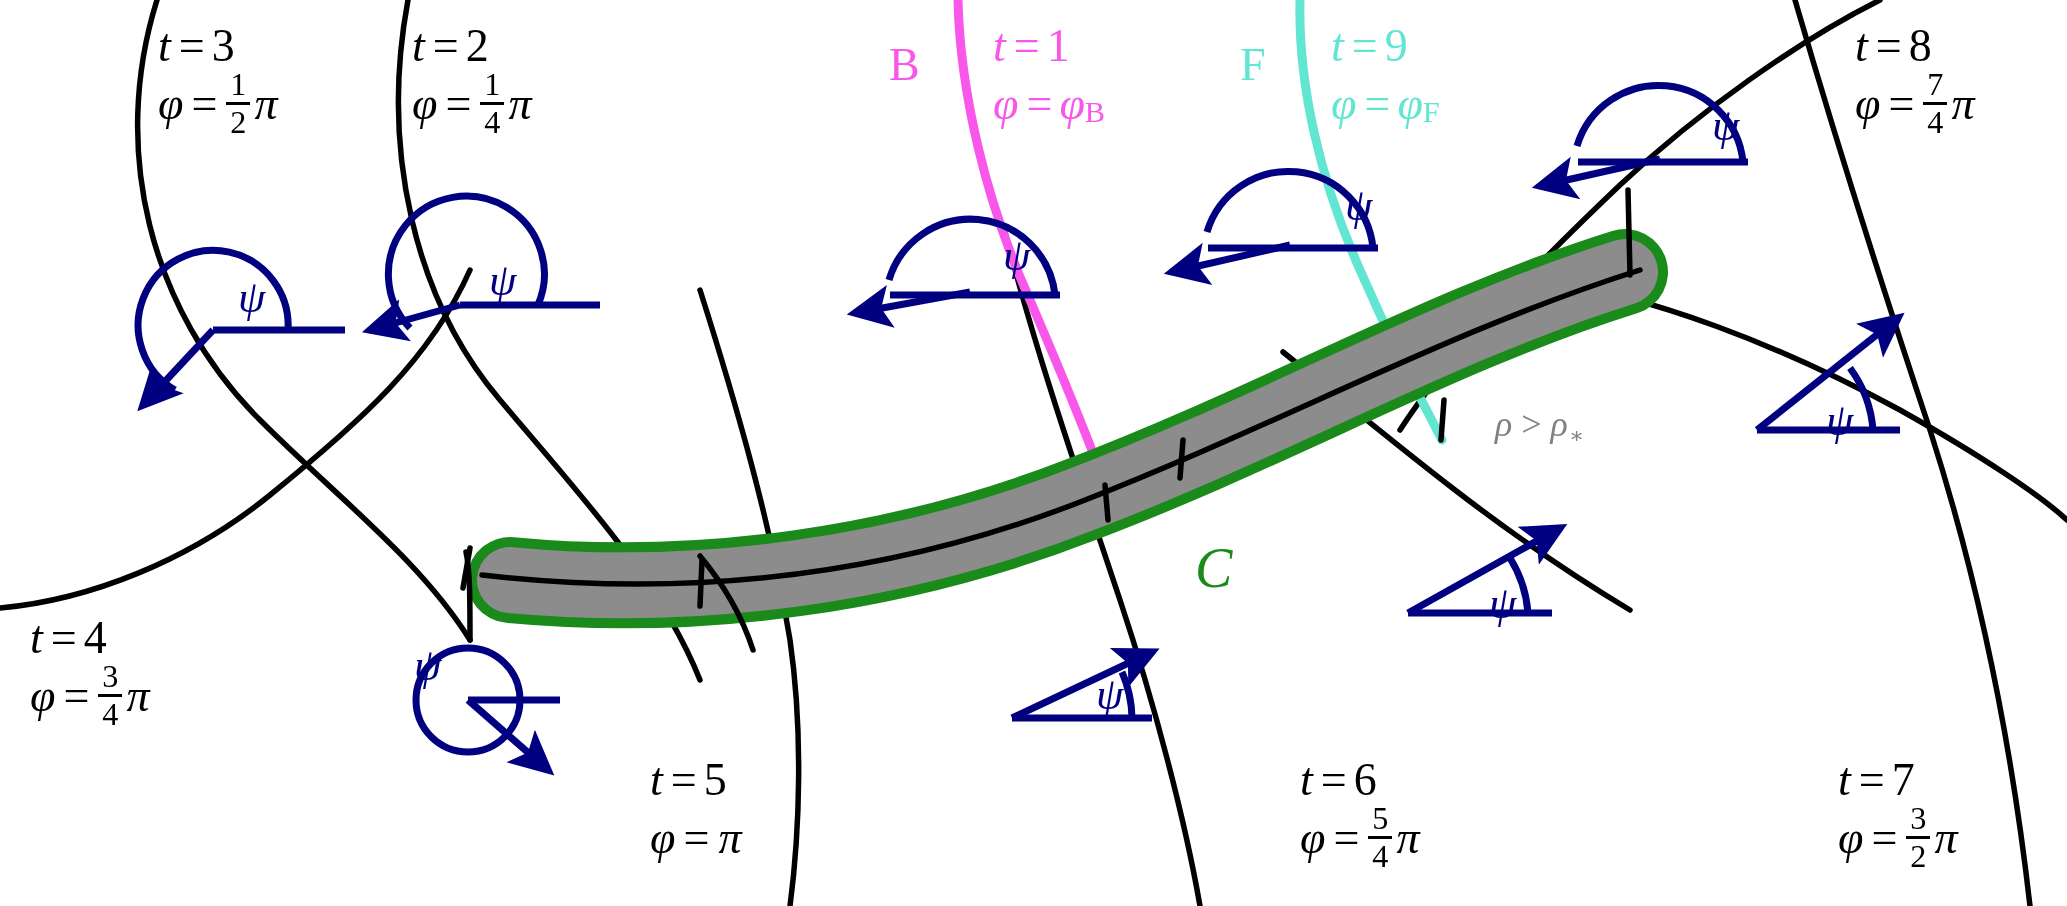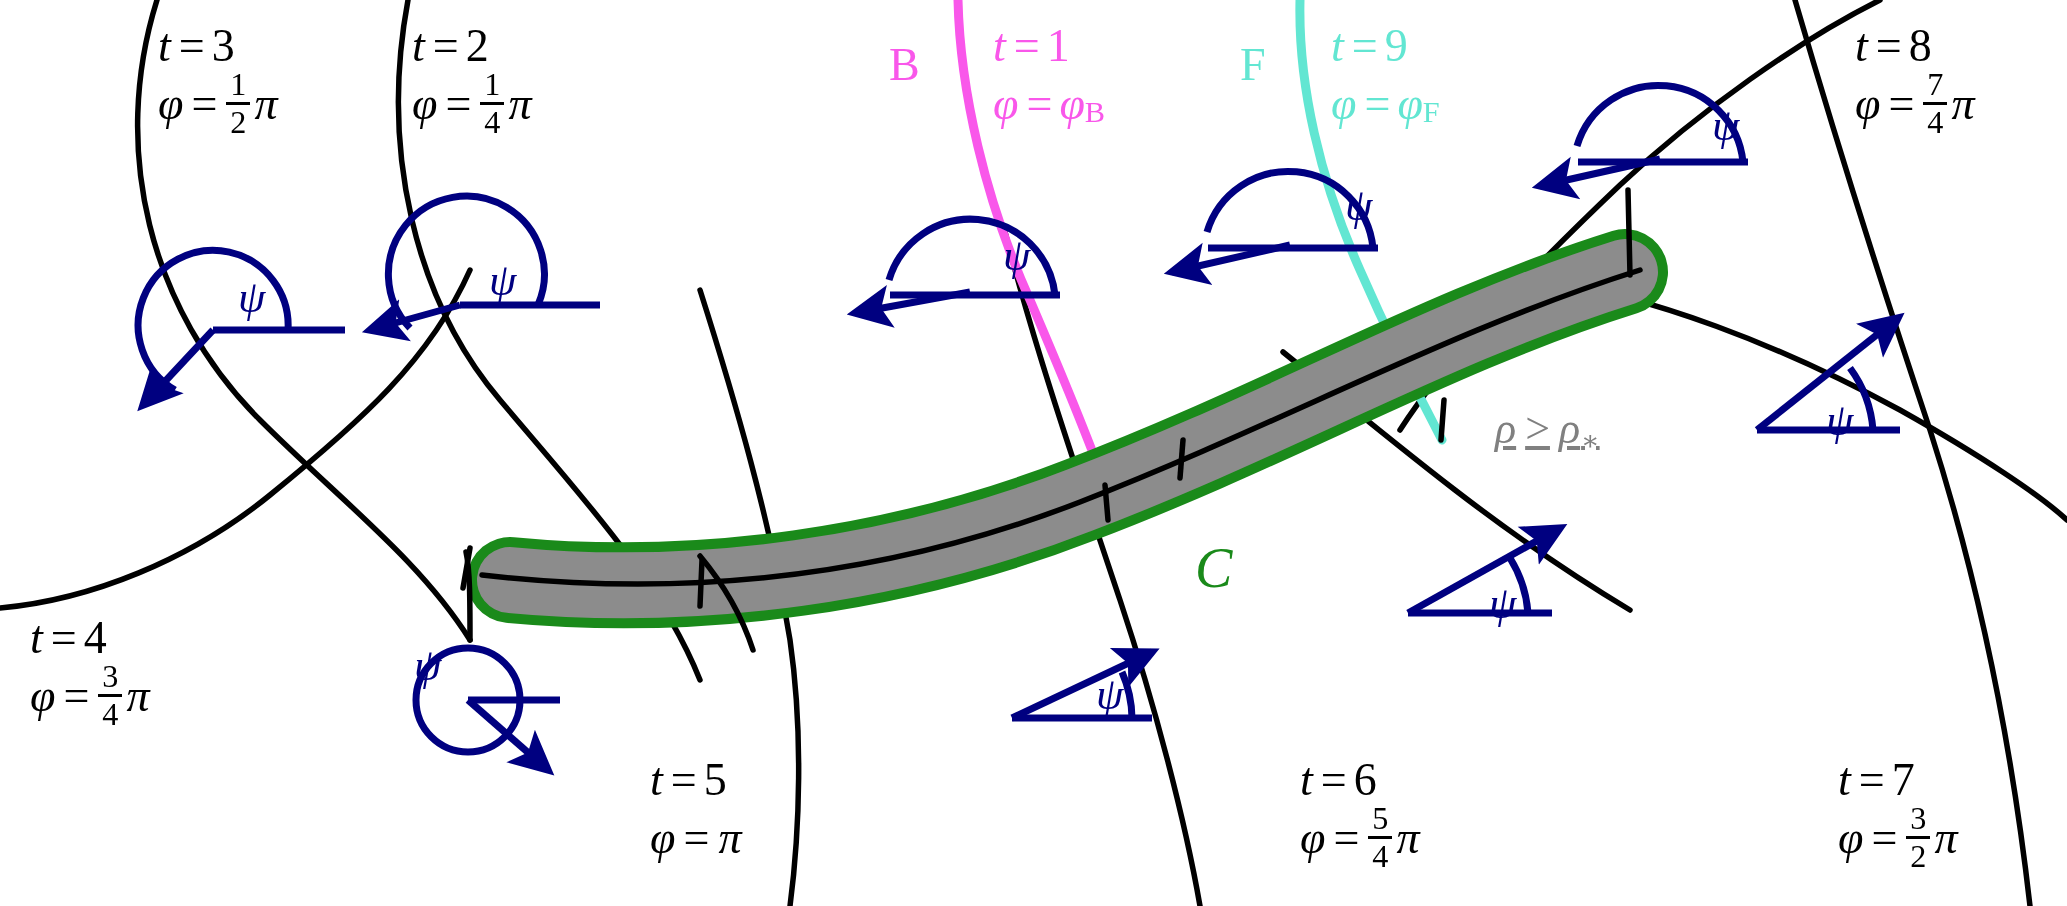--- a/index.html
+++ b/index.html
@@ -98,24 +98,23 @@
   }
   .curve-tag {
     position: absolute;
     font-family: "Liberation Serif", "DejaVu Serif", serif;
     font-size: 46px;
     font-style: normal;
   }
   .band-label {
     position: absolute;
     color: #808080;
-    font-size: 44px;
+    font-size: 36px;
     font-style: italic;
     white-space: nowrap;
-    text-decoration: underline;
   }
   .band-label .gt { font-style: normal; margin: 0 9px; }
   .band-label .star {
     font-style: normal;
     font-size: 0.62em;
     position: relative;
     top: 7px;
     left: 1px;
   }
   .c-label {

